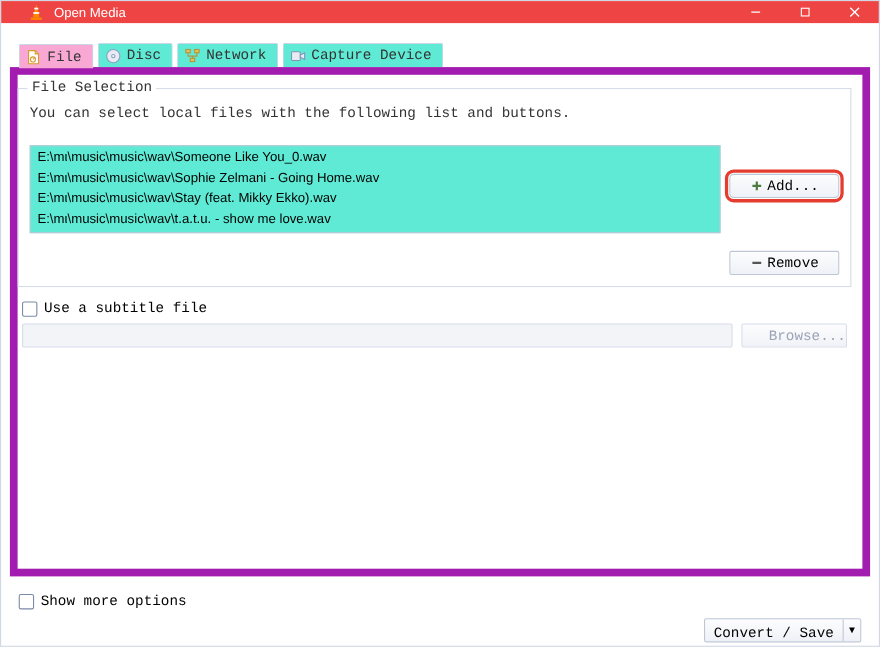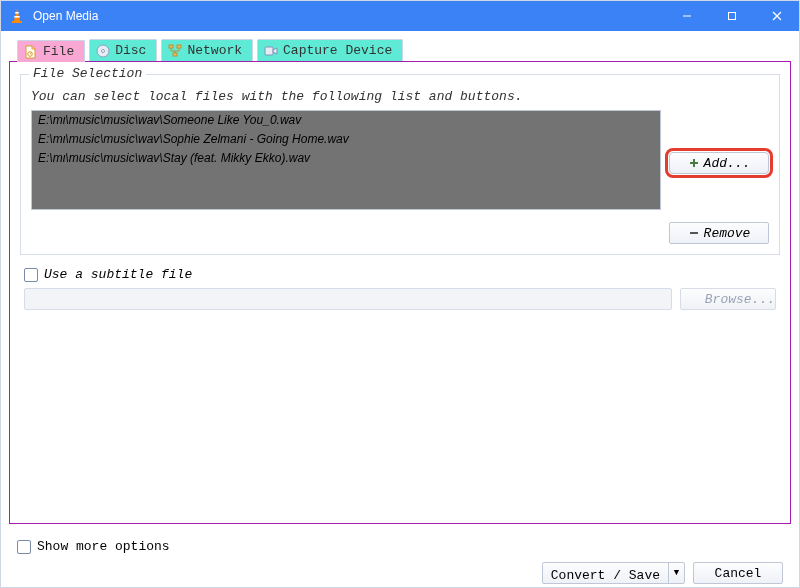--- a/index.html
+++ b/index.html
@@ -10,26 +10,26 @@
     background: #fff;
     width: 800px;
     height: 588px;
     overflow: hidden;
     border: 1px solid #d0d7e5;
     position: relative;
   }
 
   
   .titlebar {
-    height: 30px;
-    background: #3b82f6;
+    height: 20px;
+    background: #ef4444;
     color: #fff;
     display: flex;
     align-items: center;
-    padding-left: 8px;
+    padding-left: 24px;
   }
   .titlebar .appicon {
     width: 16px; height: 16px; margin-right: 8px;
     display: flex; align-items: center; justify-content: center;
   }
   .titlebar .title { font-size: 12px; }
   .win-controls {
     margin-left: auto;
     display: flex;
     height: 100%;
@@ -71,25 +71,24 @@
     cursor: pointer;
   }
   .tab.active {
     background: #f9a8d4;
     position: relative;
     top: 1px;
   }
   .tab-icon { width: 14px; height: 14px; display:flex; align-items:center; justify-content:center;}
 
   .tabpanel {
-    border: 1px solid #a21caf;
-    padding: 12px 10px 10px 10px;
+    border: 7px solid #a21caf;
+    padding: 12px 10px 10px 0;
     position: relative;
     height: calc(100% - 25px);
-    font-style: italic;
   }
 
   
   .fs {
     border: 1px solid #d6dde9;
     padding: 14px 10px 10px 10px;
     margin: 0 0 12px 0;
     position: relative;
     font-family: "Courier New", monospace;
   }
@@ -102,25 +101,26 @@
     color: #333;
   }
   .fs .hint { font-size: 13px; margin-bottom: 6px; color:#333; }
 
   .filerow {
     display: flex; align-items: flex-start; gap: 8px;
   }
   .filelist {
     flex: 1;
     border: 1px solid #bfc7d6;
-    background: #737373;
-    height: 100px;
+    background: #5eead4;
+    height: 80px;
     overflow: auto;
     font-family: Verdana, sans-serif;
     font-size: 12px;
+    margin-top: 16px;
   }
   .filelist .item {
     padding: 2px 6px;
     white-space: nowrap;
     border-bottom: 1px solid transparent;
     cursor: default;
   }
 
   .btncol {
     display: flex; flex-direction: column; gap: 6px;
@@ -288,20 +288,21 @@
 
     <div class="fs">
       <span class="legend">File Selection</span>
       <div class="hint">You can select local files with the following list and buttons.</div>
 
       <div class="filerow">
         <div class="filelist" id="filelist">
             <div class="item">E:\mι\music\music\wav\Someone Like You_0.wav</div>
             <div class="item">E:\mι\music\music\wav\Sophie Zelmani - Going Home.wav</div>
             <div class="item">E:\mι\music\music\wav\Stay (feat. Mikky Ekko).wav</div>
+            <div class="item">E:\mι\music\music\wav\t.a.t.u. - show me love.wav</div>
           </div>
         <div class="btncol">
           <div class="wbtn highlight">
             <span class="ic">
               <svg width="10" height="10" viewBox="0 0 10 10">
                   <path d="M5 1v8M1 5h8" stroke="#4a7c3f" stroke-width="2"></path>
                 </svg>
             </span>
             <span>Add...</span>
           </div>
@@ -339,17 +340,14 @@
   <div class="hr"></div>
   <div class="action-row">
     <div class="splitbtn">
       <div class="main">
         <span>Convert / Save</span>
       </div>
       <div class="drop">
         <span>▼</span>
       </div>
     </div>
-    <div class="cancelbtn">
-      <span>Cancel</span>
-    </div>
   </div>
 </div>
 
 </body></html>

